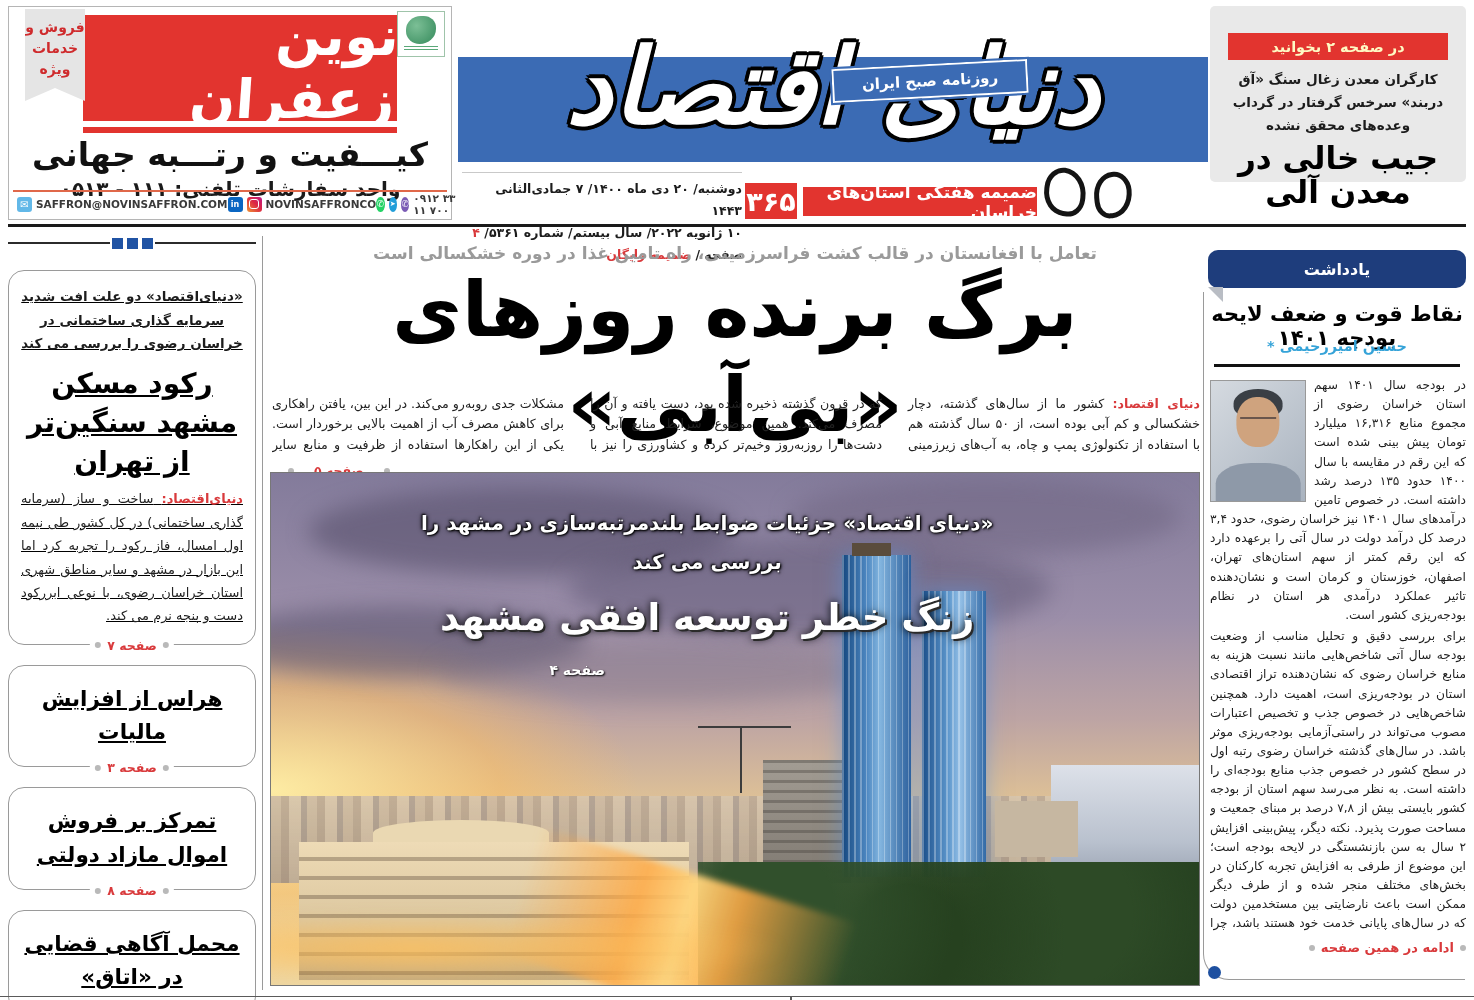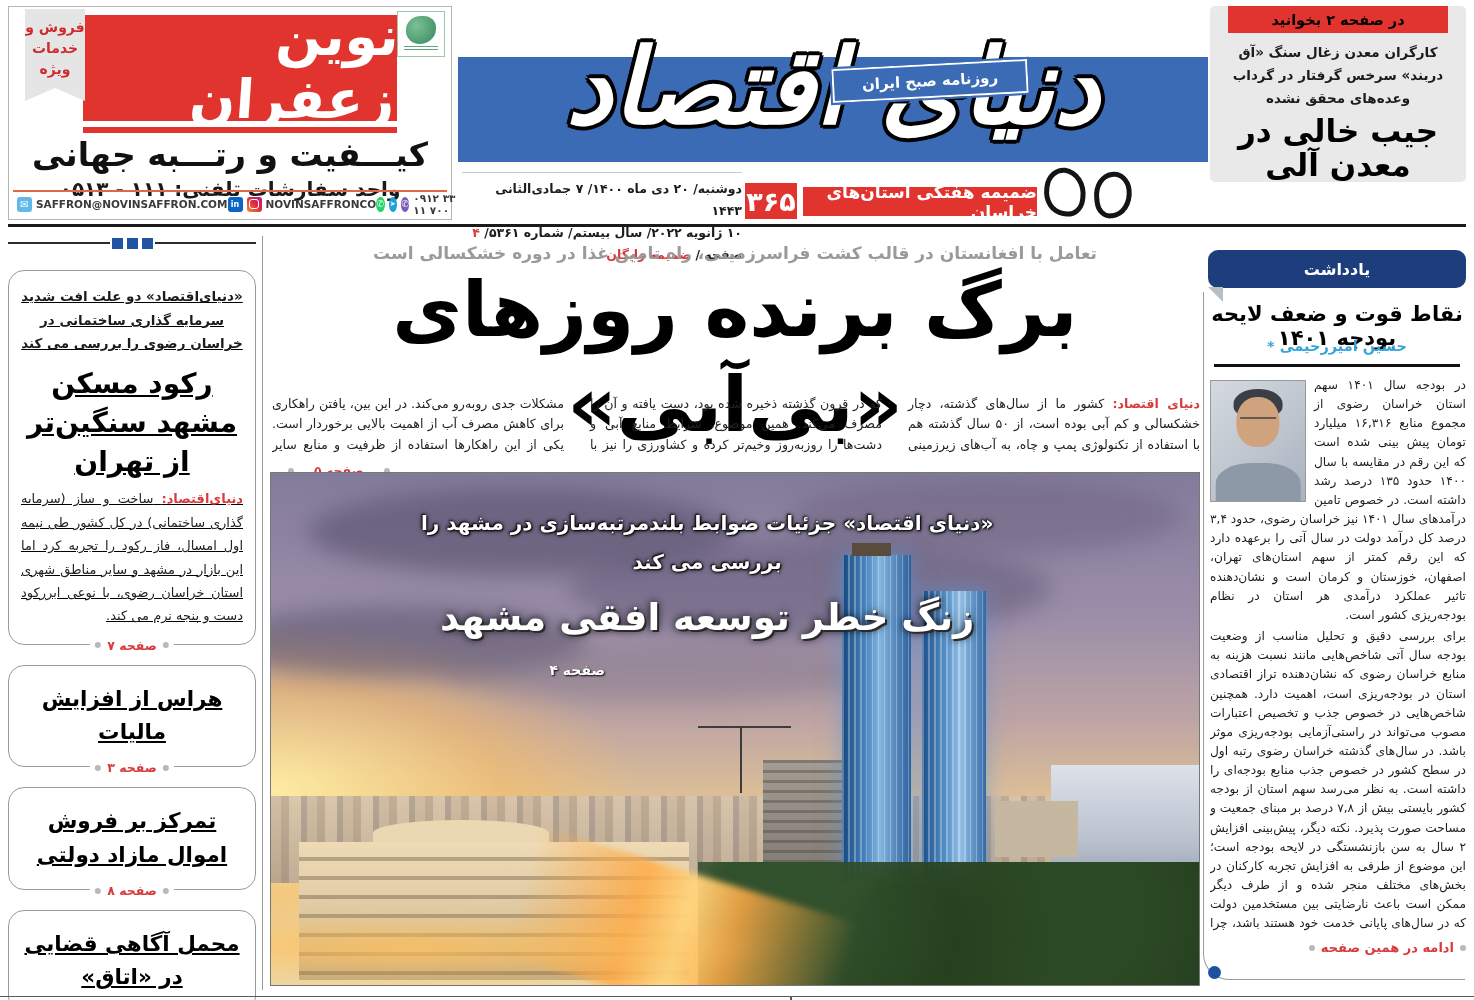--- a/index.html
+++ b/index.html
@@ -44,21 +44,21 @@
   .flourish { position:absolute; border:5px solid #141414; background:#fff; }
   .fl-a { left:1044px; top:168px; width:42px; height:48px; border-radius:45% 60% 40% 55%; transform:rotate(8deg); }
   .fl-b { left:1094px; top:172px; width:38px; height:46px; border-radius:55% 45% 60% 40%; transform:rotate(-6deg); }
   .dateblock { position:absolute; left:462px; top:172px; width:280px; border-top:1px solid #c9c9c9; padding-top:5px; direction:rtl; text-align:right; font-size:12.5px; font-weight:bold; color:#1c1c1c; line-height:1.75; }
   .red-txt { color:#d93a3c; }
   .issue-box { position:absolute; left:745px; top:183px; width:52px; height:36px; background:#e2342f; color:#fff; display:flex; align-items:center; justify-content:center; font-size:27px; font-weight:bold; }
   .supp-box { position:absolute; left:803px; top:187px; width:234px; height:29px; background:#e2342f; color:#fff; display:flex; align-items:center; justify-content:center; font-size:17px; font-weight:bold; }
 
   
   .teaser { position:absolute; left:1210px; top:6px; width:256px; height:176px; background:#e9e9e9; border-radius:5px; direction:rtl; text-align:center; }
-  .teaser-head { margin:0 18px 0; height:27px; background:#e2342f; color:#000000; font-size:14.5px; font-weight:bold; display:flex; align-items:center; justify-content:center; }
+  .teaser-head { margin:27px 18px 0; height:27px; background:#e2342f; color:#fef9c3; font-size:14.5px; font-weight:bold; display:flex; align-items:center; justify-content:center; }
   .teaser-kicker { margin-top:8px; padding:0 12px; font-size:13.5px; font-weight:bold; line-height:1.7; color:#1c1c1c; }
   .teaser-headline { margin-top:4px; font-size:31px; font-weight:900; line-height:1.1; color:#000; letter-spacing:-0.5px; }
 
   .header-rule { position:absolute; left:8px; width:1458px; top:224px; height:3px; background:#1a1a1a; }
 
   
   .sidebar { position:absolute; left:8px; top:236px; width:248px; display:flex; flex-direction:column; direction:rtl; }
   .deco { display:flex; align-items:center; height:14px; }
   .deco .ln { flex:1; height:2px; background:#2b2b2b; }
   .deco .sq { width:11px; height:11px; background:#2053a4; margin:0 2px; }

